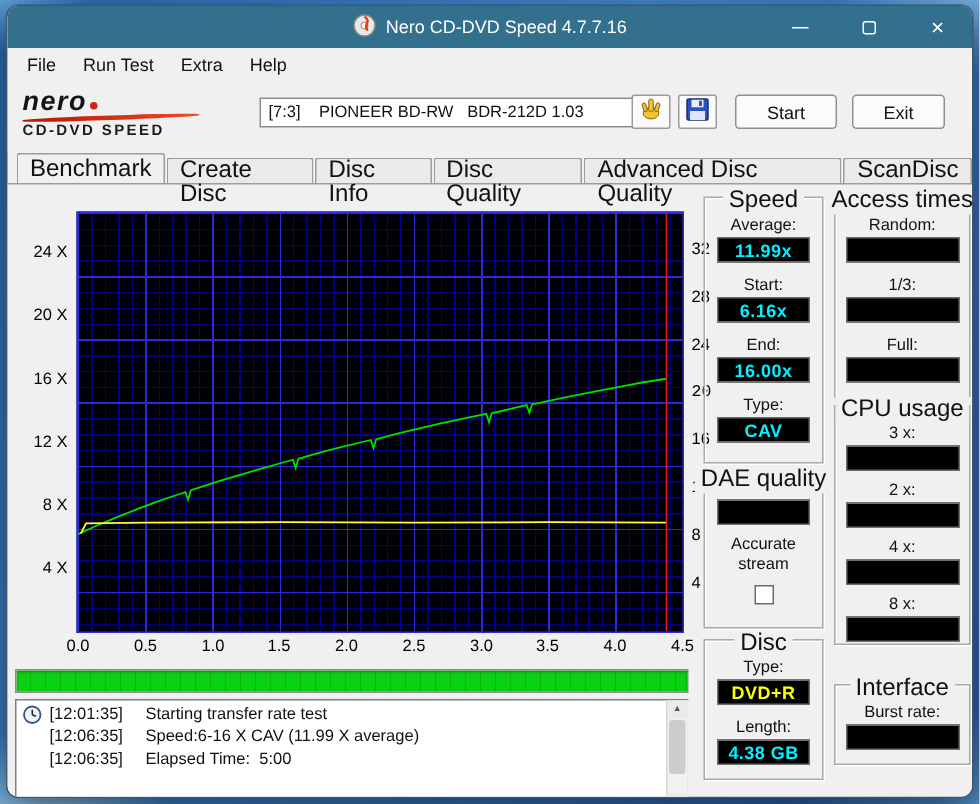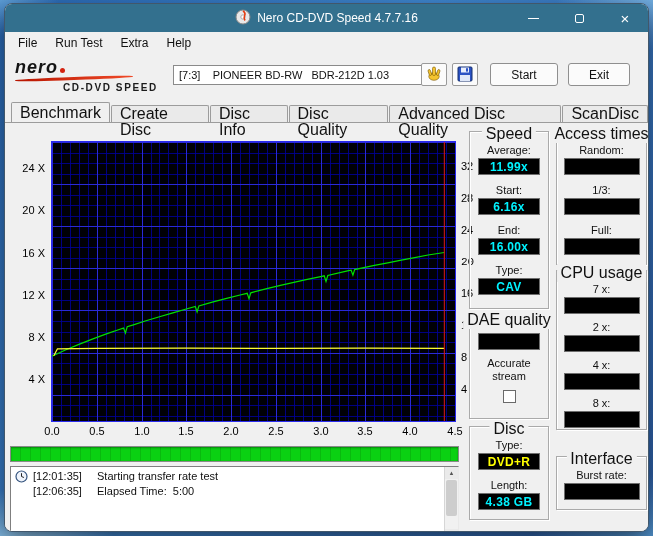--- a/index.html
+++ b/index.html
@@ -30,21 +30,21 @@
   
   .menubar { position:absolute; left:0; top:28px; width:100%; height:22px; background:#f0f0f0;
     display:flex; align-items:center; padding-left:4px; font-size:12px; }
   .menu-item { padding:0 9px; line-height:22px; }
   
   .toolbar { position:absolute; left:0; top:50px; width:100%; height:48px; background:#f0f0f0; }
   .logo { position:absolute; left:10px; top:5px; width:150px; }
   .logo-top { font-style:italic; font-weight:900; font-size:18px; letter-spacing:1px; color:#141414; line-height:17px; }
   .logo-dot { display:inline-block; width:5px; height:5px; background:#d42310; border-radius:50%; margin-left:2px; vertical-align:baseline; }
   .logo-swoosh { width:118px; height:3px; background:linear-gradient(90deg,#b71500,#f04a28); border-radius:40%; transform:rotate(-2deg); margin:1px 0 2px 0; }
-  .logo-bottom { font-weight:700; font-size:10px; letter-spacing:1.6px; color:#1c1c1c;margin-left:48px; }
+  .logo-bottom { font-weight:700; font-size:10px; letter-spacing:1.6px; color:#1c1c1c; }
   .combo { position:absolute; left:168px; top:11px; width:271px; height:20px; background:#fff;
     border:1px solid #8a8a8a; display:flex; align-items:center; }
   .combo-text { flex:1; padding-left:5px; white-space:pre; font-size:11px; overflow:hidden; }
   .combo-arrow { width:17px; height:18px; background:#e9e9e9; border-left:1px solid #bdbdbd;
     display:flex; align-items:center; justify-content:center; }
   .combo-arrow::after { content:""; width:0; height:0; border-left:4px solid transparent; border-right:4px solid transparent; border-top:5px solid #444; }
   .icon-btn { position:absolute; top:9px; width:26px; height:23px; background:#fbfbfb; border:1px solid #9a9a9a;
     border-radius:2px; display:flex; align-items:center; justify-content:center; }
   .btn { position:absolute; top:9px; height:23px; background:#fbfbfb; border:1px solid #8f8f8f; border-radius:3px;
     display:flex; align-items:center; justify-content:center; font-size:12px; }
@@ -226,20 +226,21 @@
       <div class="logbox">
         <span class="clock">
           <svg width="13" height="13" viewBox="0 0 13 13">
             <circle cx="6.5" cy="6.5" r="5.5" fill="#eef3fb" stroke="#35547e" stroke-width="1.2"></circle>
             <line x1="6.5" y1="6.5" x2="6.5" y2="3.2" stroke="#222" stroke-width="1"></line>
             <line x1="6.5" y1="6.5" x2="8.9" y2="7.5" stroke="#222" stroke-width="1"></line>
           </svg>
         </span>
         <div class="log-lines">
           <div class="log-line"><span class="log-time">[12:01:35]</span><span>Starting transfer rate test</span></div>
+          <div class="log-line"><span class="log-time">[12:06:35]</span><span>Speed:6-16 X CAV (11.99 X average)</span></div>
           <div class="log-line"><span class="log-time">[12:06:35]</span><span>Elapsed Time:  5:00</span></div>
         </div>
         <div class="sb">
           <div class="sb-btn sb-up">▲</div>
           <div class="sb-thumb"></div>
           <div class="sb-btn sb-down">▼</div>
         </div>
       </div>
 
       <div class="group c1 pad-top" style="left:464px;top:8px;width:80px;height:178px;">
@@ -280,21 +281,21 @@
         <div class="gap"></div>
         <div class="fld-label">1/3:</div>
         <div class="vbox cyan"></div>
         <div class="gap"></div>
         <div class="fld-label">Full:</div>
         <div class="vbox cyan"></div>
       </div>
 
       <div class="group c2 pad-top" style="left:551px;top:147px;width:91px;height:160px;">
         <span class="gtitle">CPU usage</span>
-        <div class="fld-label">7 x:</div>
+        <div class="fld-label">3 x:</div>
         <div class="vbox cyan"></div>
         <div class="gap7"></div>
         <div class="fld-label">2 x:</div>
         <div class="vbox cyan"></div>
         <div class="gap7"></div>
         <div class="fld-label">4 x:</div>
         <div class="vbox cyan"></div>
         <div class="gap7"></div>
         <div class="fld-label">8 x:</div>
         <div class="vbox cyan"></div>

